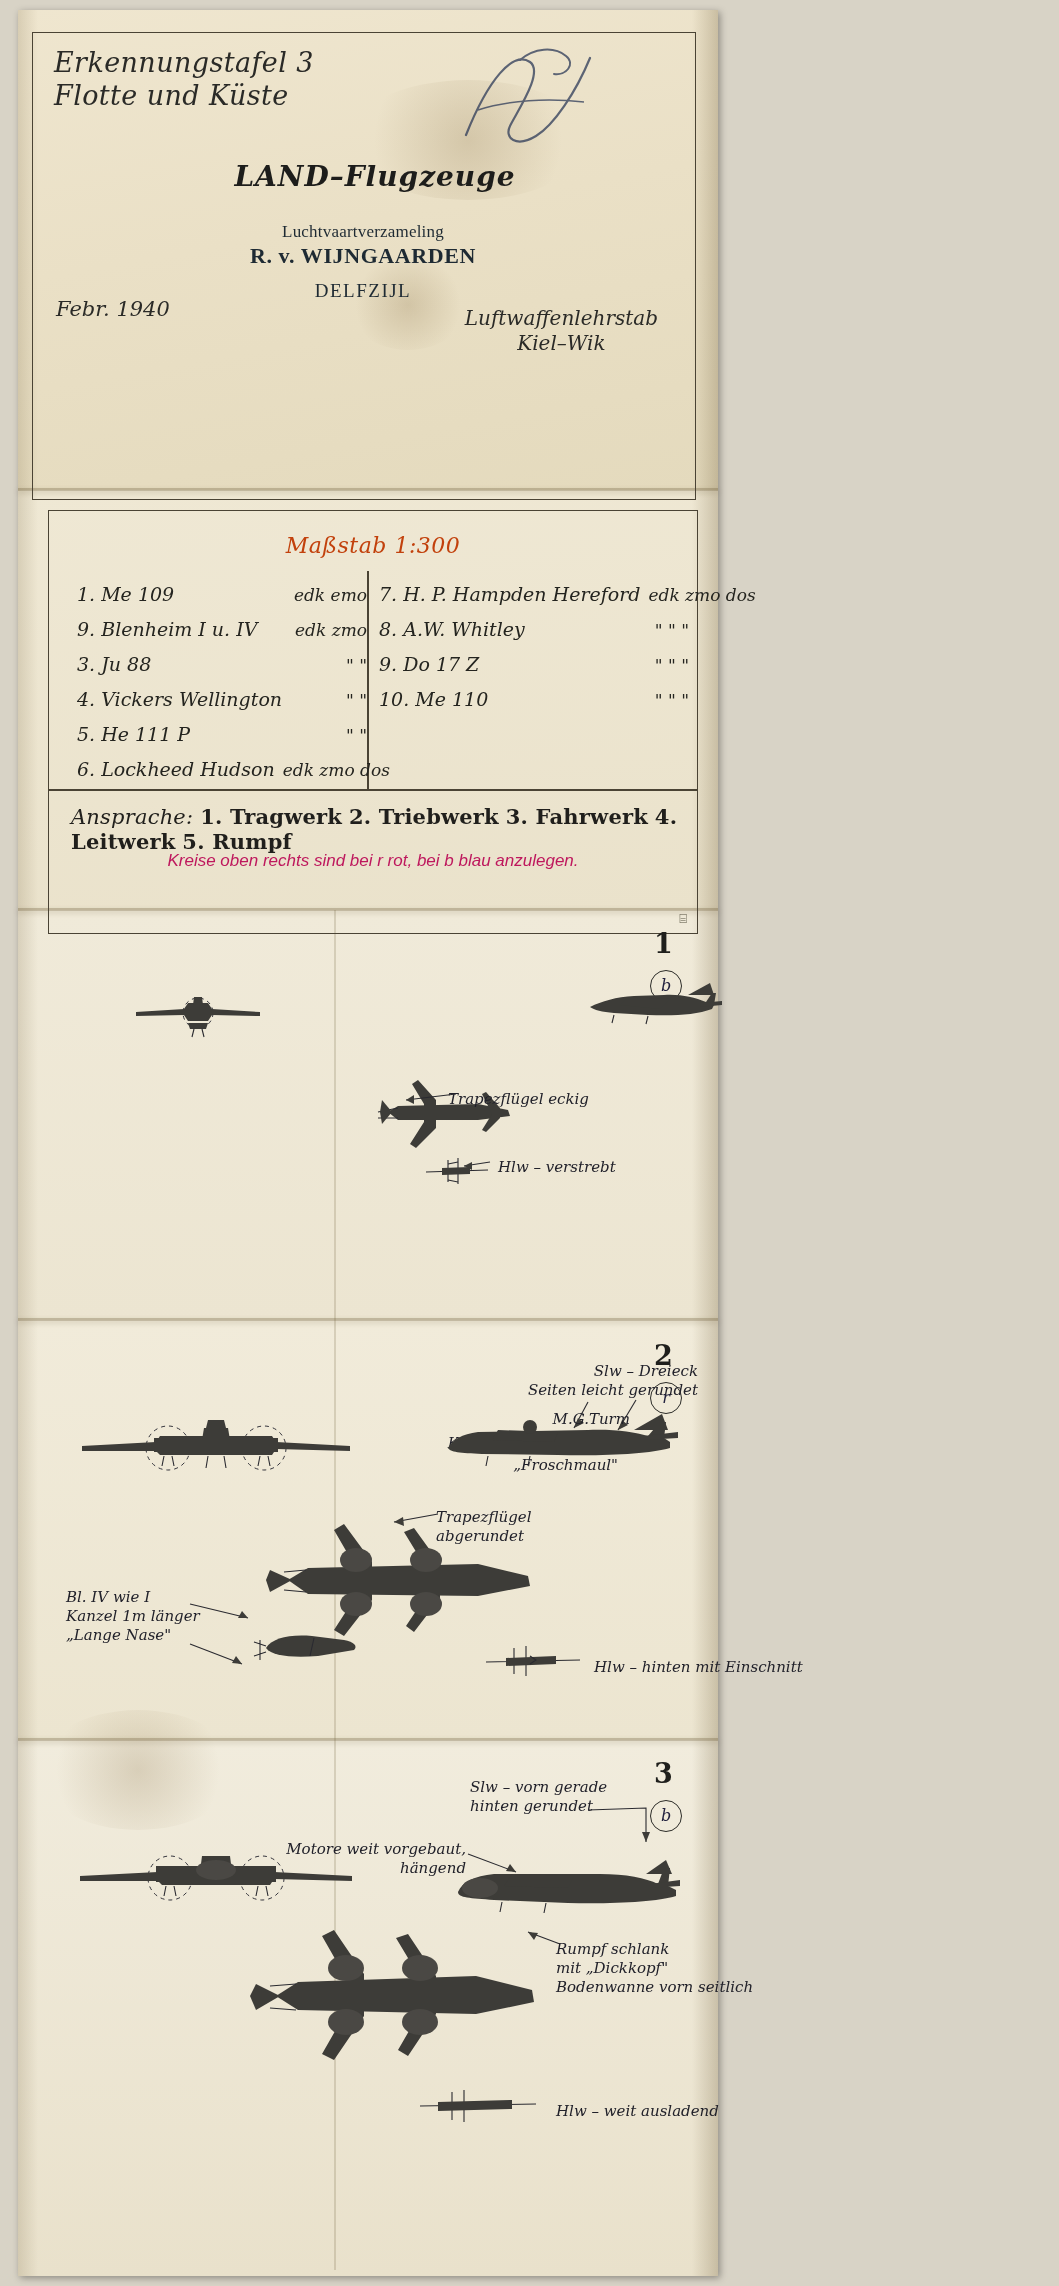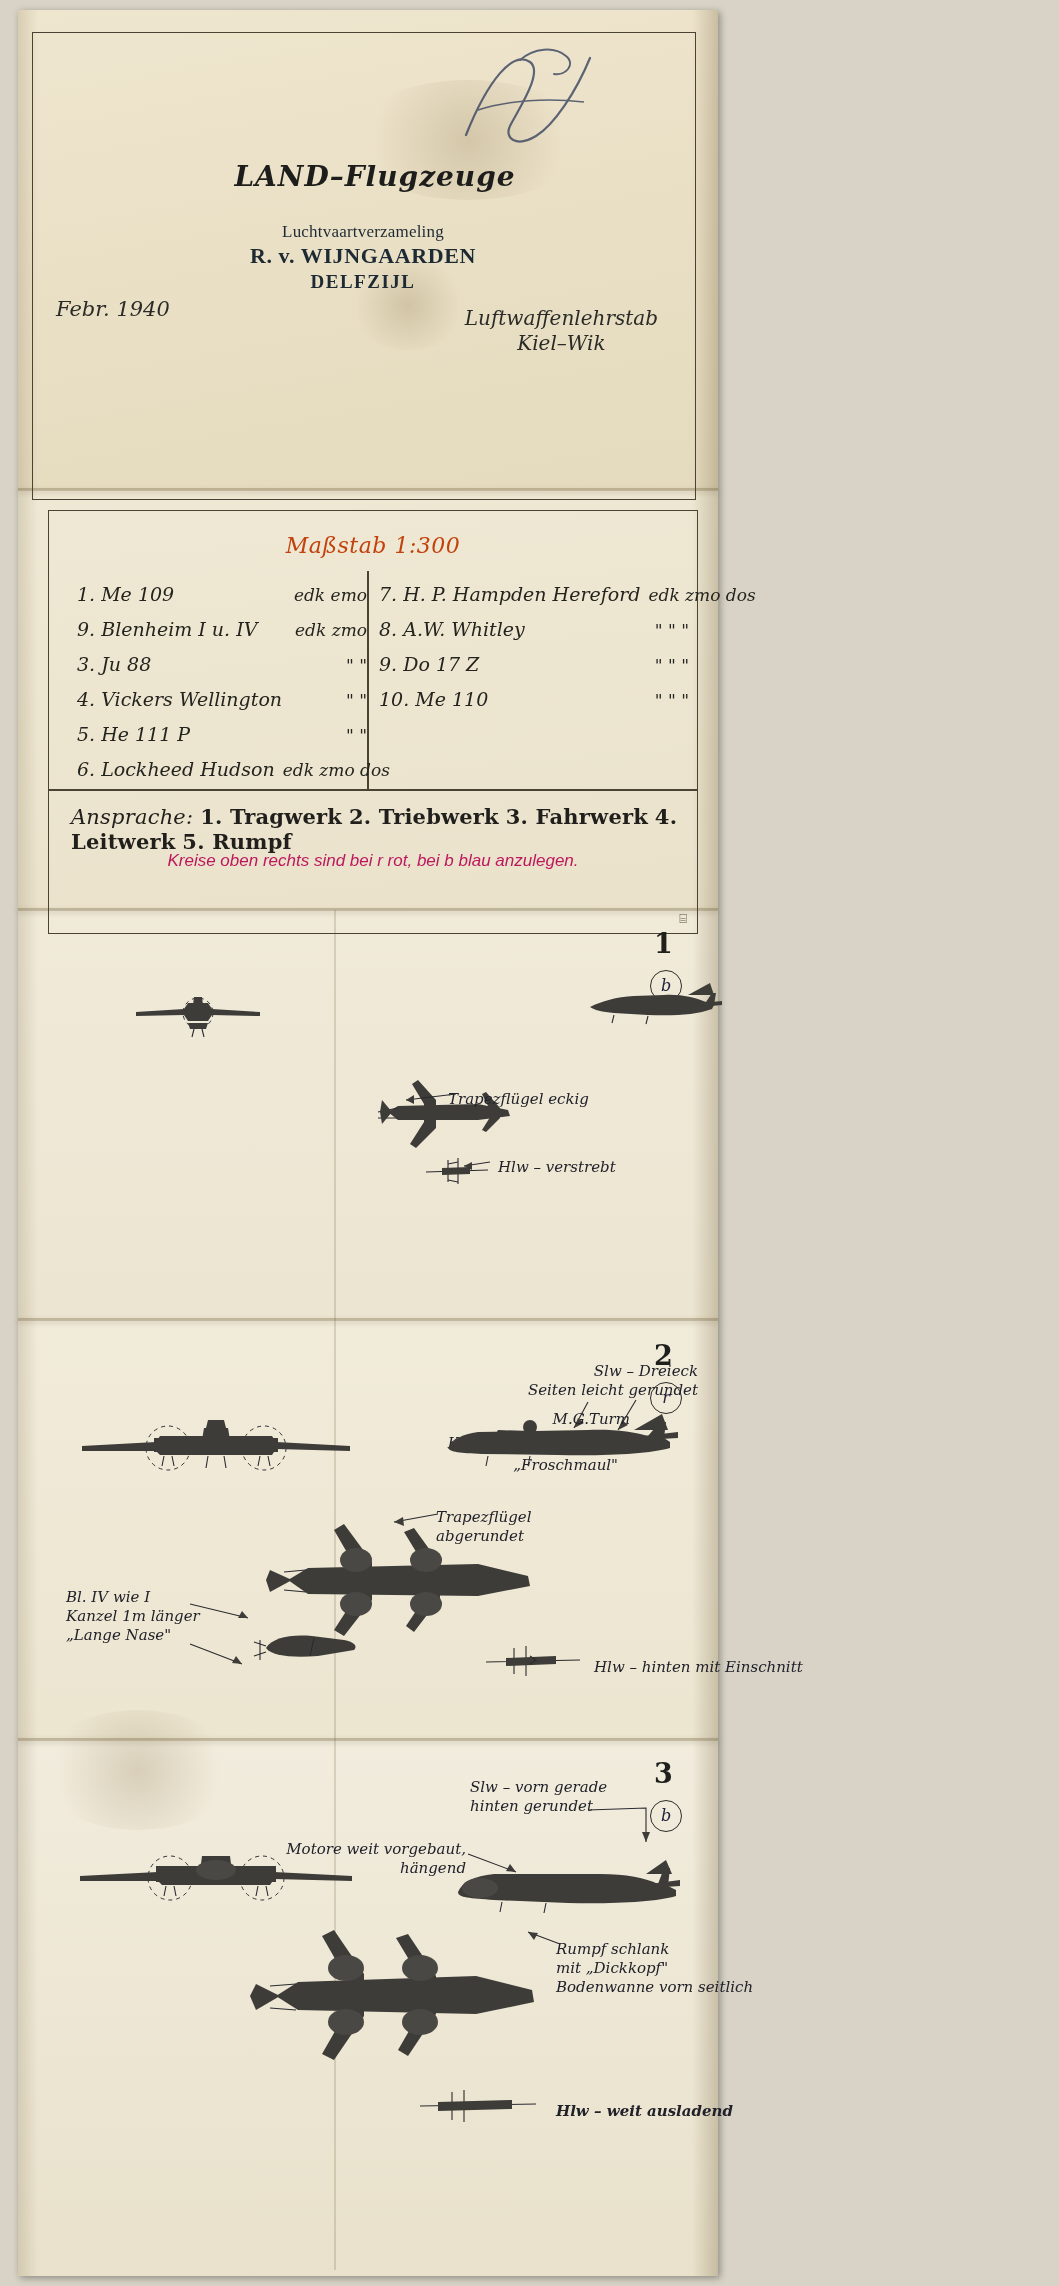--- a/index.html
+++ b/index.html
@@ -101,21 +101,21 @@
     letter-spacing: 1px;
   }
   .stamp {
     position: absolute; left: 0; top: 212px; width: 690px;
     text-align: center;
     color: #1e2a33;
     font-family: "Liberation Serif", serif;
   }
   .stamp .l1 { font-size: 17px; letter-spacing: .2px;}
   .stamp .l2 { font-size: 22px; font-weight: bold; letter-spacing: .6px; margin-top: 1px;}
-  .stamp .l3 { font-size: 19px; font-weight: bold; letter-spacing: 1.5px; margin-top: 2px;}
+  .stamp .l3 { font-size: 19px; font-weight: normal; letter-spacing: 1.5px; margin-top: 11px;}
   .date-left {
     position: absolute; left: 38px; top: 287px;
     font-family: "DejaVu Serif", serif;
     font-style: italic;
     font-size: 21px;
     color: #2a2a27;
   }
   .unit-right {
     position: absolute; right: 60px; top: 296px;
     text-align: center;
@@ -250,20 +250,24 @@
 
     <div class="edge-shadow-r tone"></div>
     <div class="edge-shadow-l tone"></div>
 
     <div class="stain tone" style="left:330px; top:70px; width:240px; height:120px;"></div>
     <div class="stain tone" style="left:330px; top:250px; width:120px; height:90px;"></div>
     <div class="stain tone" style="left:20px; top:1700px; width:200px; height:120px;"></div>
 
     <div class="hdr-box"></div>
 
+    <div class="erkenn">
+      <div>Erkennungstafel 3</div>
+      <div>Flotte und Küste</div>
+    </div>
 
     <svg class="signature" viewBox="0 0 150 120">
       <path d="M8,95 C30,40 55,10 72,22 C86,32 60,70 52,86 C46,98 58,108 78,96 C96,85 118,52 132,18" stroke="#2d3a58" stroke-width="2.2" fill="none" stroke-linecap="round"></path>
       <path d="M62,20 C76,8 96,6 108,16 C118,24 108,36 96,34" stroke="#2d3a58" stroke-width="2" fill="none" stroke-linecap="round"></path>
       <path d="M20,70 C50,60 90,58 126,62" stroke="#2d3a58" stroke-width="1.6" fill="none"></path>
     </svg>
 
     <div class="title-land">LAND–Flugzeuge</div>
 
     <div class="stamp">
@@ -532,16 +536,16 @@
       <ellipse cx="184" cy="48" rx="18" ry="13" class="ac2"></ellipse>
       <ellipse cx="184" cy="102" rx="18" ry="13" class="ac2"></ellipse>
       <path class="ac" d="M20,64 L44,76 L20,90 L14,76 Z"></path>
       <path class="ln" d="M34,66 L60,64 M34,88 L60,90"></path>
     </svg>
 
     <svg style="position:absolute; left:398px; top:2072px;" width="130" height="46" viewBox="0 0 130 46">
       <path class="ln" d="M4,24 L120,22 M36,10 L36,38 M48,8 L48,40"></path>
       <path class="ac" d="M22,20 L96,18 L96,27 L22,29 Z"></path>
     </svg>
-    <div class="note" style="left:538px; top:2092px;font-weight:bold;">Hlw – weit ausladend</div>
+    <div class="note" style="left:538px; top:2092px;">Hlw – weit ausladend</div>
 
   </div>
 </div>
 
 </body></html>

